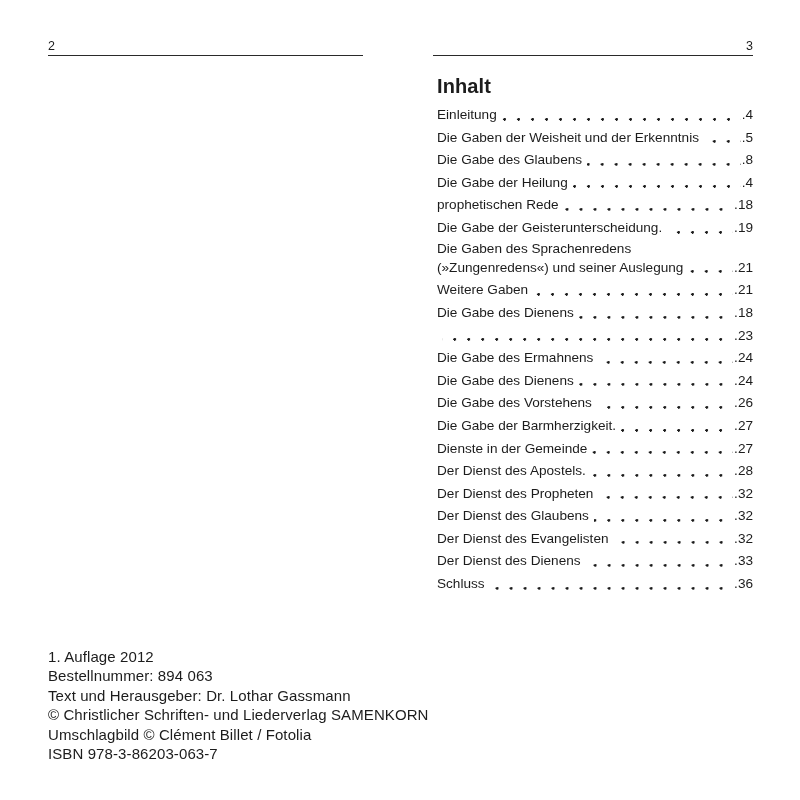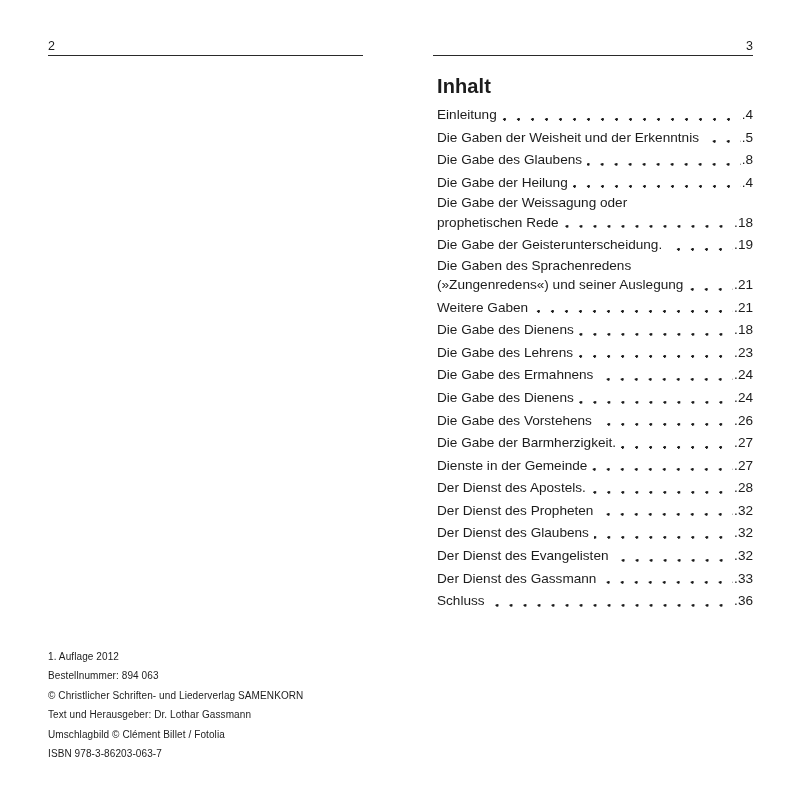--- a/index.html
+++ b/index.html
@@ -70,39 +70,39 @@
     background-size: 14px 3px;
     background-repeat: repeat-x;
     background-position: right top;
   }
   .toc-page::before { content: "."; }
 
   #imprint {
     position: absolute;
     left: 48px;
     top: 647px;
-    font-size: 10px;
+    font-size: 15px;
     line-height: 19.4px;
     letter-spacing: 0.1px;
   }
 </style>
 </head>
 <body>
 
 <div id="spread">
 
   <span id="pageno-left" class="pageno">2</span>
   <div id="rule-left" class="rule"></div>
 
   <div id="imprint">
 
   <div class="imprint-line">1. Auflage 2012</div>
       <div class="imprint-line">Bestellnummer: 894 063</div>
+      <div class="imprint-line">Text und Herausgeber: Dr. Lothar Gassmann</div>
       <div class="imprint-line">© Christlicher Schriften- und Liederverlag SAMENKORN</div>
-      <div class="imprint-line">Text und Herausgeber: Dr. Lothar Gassmann</div>
       <div class="imprint-line">Umschlagbild © Clément Billet / Fotolia</div>
       <div class="imprint-line">ISBN 978-3-86203-063-7</div>
     </div>
 
   <span id="pageno-right" class="pageno">3</span>
   <div id="rule-right" class="rule"></div>
 
   <div id="toc-heading">Inhalt</div>
 
   <div id="toc-list">
@@ -120,23 +120,20 @@
       <div class="toc-row">
         <span class="toc-label">Die Gabe des Glaubens</span>
         <span class="toc-leader"></span>
         <span class="toc-page">8</span>
       </div>
       <div class="toc-row">
         <span class="toc-label">Die Gabe der Heilung</span>
         <span class="toc-leader"></span>
         <span class="toc-page">4</span>
       </div>
-      <div class="toc-row toc-row-cont">
-        <span class="toc-label">Die Gabe der Weissagung oder</span>
-      </div>
       <div class="toc-row">
         <span class="toc-label">prophetischen Rede</span>
         <span class="toc-leader"></span>
         <span class="toc-page">18</span>
       </div>
       <div class="toc-row">
         <span class="toc-label">Die Gabe der Geisterunterscheidung.</span>
         <span class="toc-leader"></span>
         <span class="toc-page">19</span>
       </div>
@@ -152,21 +149,20 @@
         <span class="toc-label">Weitere Gaben</span>
         <span class="toc-leader"></span>
         <span class="toc-page">21</span>
       </div>
       <div class="toc-row">
         <span class="toc-label">Die Gabe des Dienens</span>
         <span class="toc-leader"></span>
         <span class="toc-page">18</span>
       </div>
       <div class="toc-row">
-        <span class="toc-label">Die Gabe des Lehrens</span>
         <span class="toc-leader"></span>
         <span class="toc-page">23</span>
       </div>
       <div class="toc-row">
         <span class="toc-label">Die Gabe des Ermahnens</span>
         <span class="toc-leader"></span>
         <span class="toc-page">24</span>
       </div>
       <div class="toc-row">
         <span class="toc-label">Die Gabe des Dienens</span>
@@ -202,21 +198,21 @@
         <span class="toc-label">Der Dienst des Glaubens</span>
         <span class="toc-leader"></span>
         <span class="toc-page">32</span>
       </div>
       <div class="toc-row">
         <span class="toc-label">Der Dienst des Evangelisten</span>
         <span class="toc-leader"></span>
         <span class="toc-page">32</span>
       </div>
       <div class="toc-row">
-        <span class="toc-label">Der Dienst des Gassmann</span>
+        <span class="toc-label">Der Dienst des Dienens</span>
         <span class="toc-leader"></span>
         <span class="toc-page">33</span>
       </div>
       <div class="toc-row">
         <span class="toc-label">Schluss</span>
         <span class="toc-leader"></span>
         <span class="toc-page">36</span>
       </div>
     </div>
 

